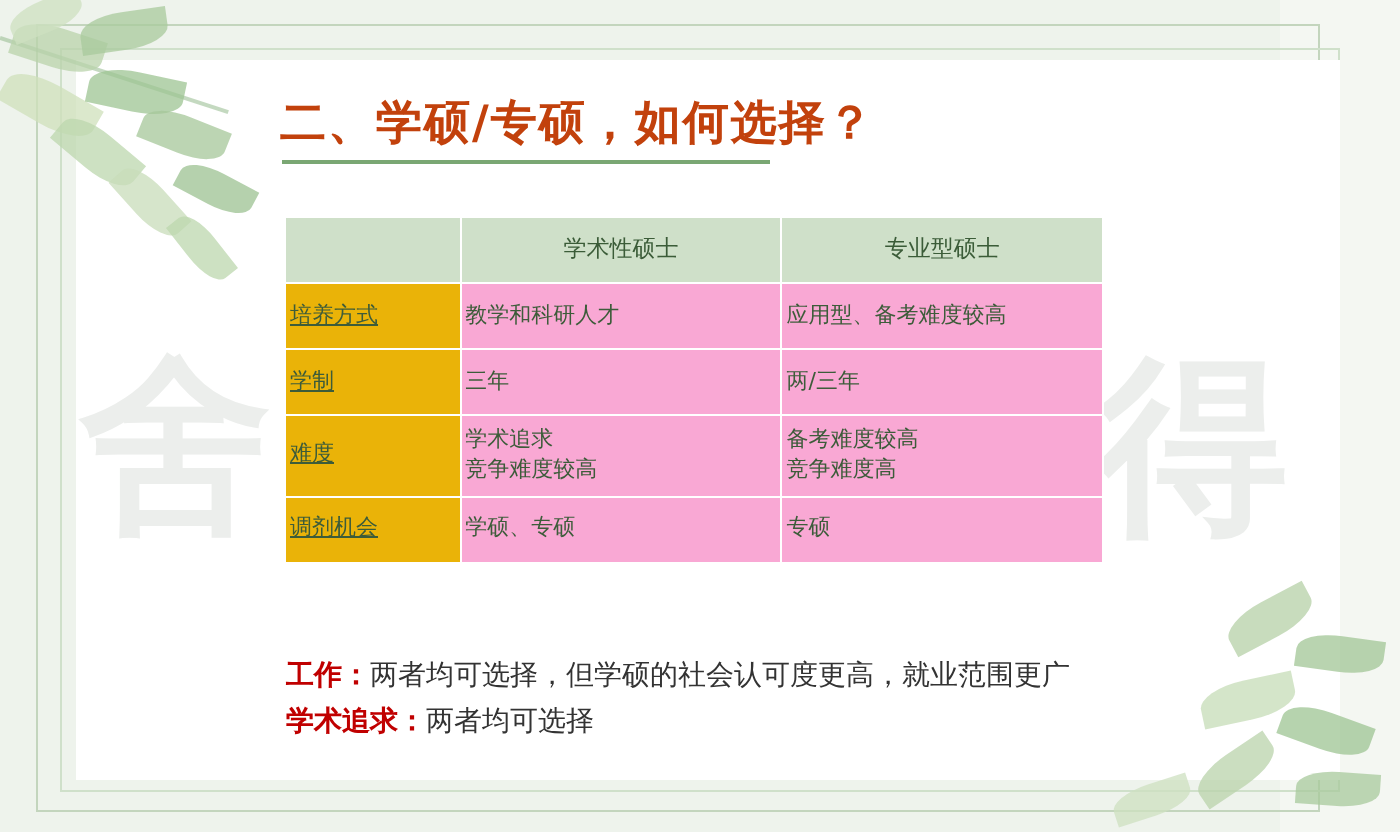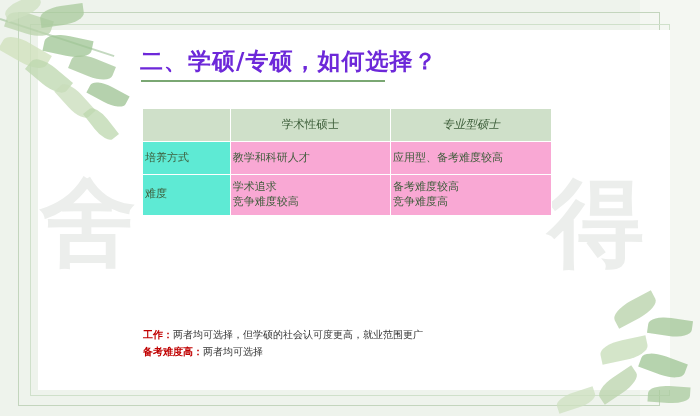--- a/index.html
+++ b/index.html
@@ -89,21 +89,21 @@
   }
 
   
   .title {
     position: absolute;
     left: 140px;
     top: 46px;
     font-family: "DejaVu Sans", sans-serif;
     font-size: 23px;
     font-weight: bold;
-    color: #6d28d9;
+    color: #c2410c;
     letter-spacing: 1px;
     white-space: nowrap;
   }
   .title-underline {
     position: absolute;
     left: 141px;
     top: 80px;
     width: 244px;
     height: 2px;
     background: #7aa773;
@@ -131,33 +131,34 @@
     color: #3b5c38;
     font-weight: normal;
     height: 22px;
     font-size: 11.5px;
   }
   table.info tbody td {
     background: #f9a8d4;
     height: 22px;
   }
   table.info tbody tr td:first-child {
-    background: #5eead4;
+    background: #eab308;
+    text-decoration: underline;
   }
   .col-label { width: 86px; }
   .col-a { width: 162px; }
-  .col-b { width: 162px; font-style: italic; }
+  .col-b { width: 162px; }
 
   
   .notes {
     position: absolute;
     left: 143px;
     top: 327px;
     font-family: "DejaVu Sans", sans-serif;
-    font-size: 10px;
+    font-size: 14px;
     line-height: 1.65;
     color: #3a3a3a;
   }
   .notes .k {
     color: #c00000;
     font-weight: bold;
   }
   .notes .v { color: #333333; }
   .note-row { white-space: nowrap; }
 </style>
@@ -206,31 +207,41 @@
         <th class="col-b">专业型硕士</th>
       </tr>
     </thead>
     <tbody>
       <tr>
         <td>培养方式</td>
         <td>教学和科研人才</td>
         <td>应用型、备考难度较高</td>
       </tr>
       <tr>
+        <td>学制</td>
+        <td>三年</td>
+        <td>两/三年</td>
+      </tr>
+      <tr>
         <td>难度</td>
         <td style="white-space:pre-line">学术追求
 竞争难度较高</td>
         <td style="white-space:pre-line">备考难度较高
 竞争难度高</td>
       </tr>
+      <tr>
+        <td>调剂机会</td>
+        <td>学硕、专硕</td>
+        <td>专硕</td>
+      </tr>
     </tbody>
   </table>
 
   <div class="notes">
     <div class="note-row">
       <span class="k">工作：</span><span class="v">两者均可选择，但学硕的社会认可度更高，就业范围更广</span>
     </div>
     <div class="note-row">
-      <span class="k">备考难度高：</span><span class="v">两者均可选择</span>
+      <span class="k">学术追求：</span><span class="v">两者均可选择</span>
     </div>
   </div>
 
 </div>
 
 </body></html>

